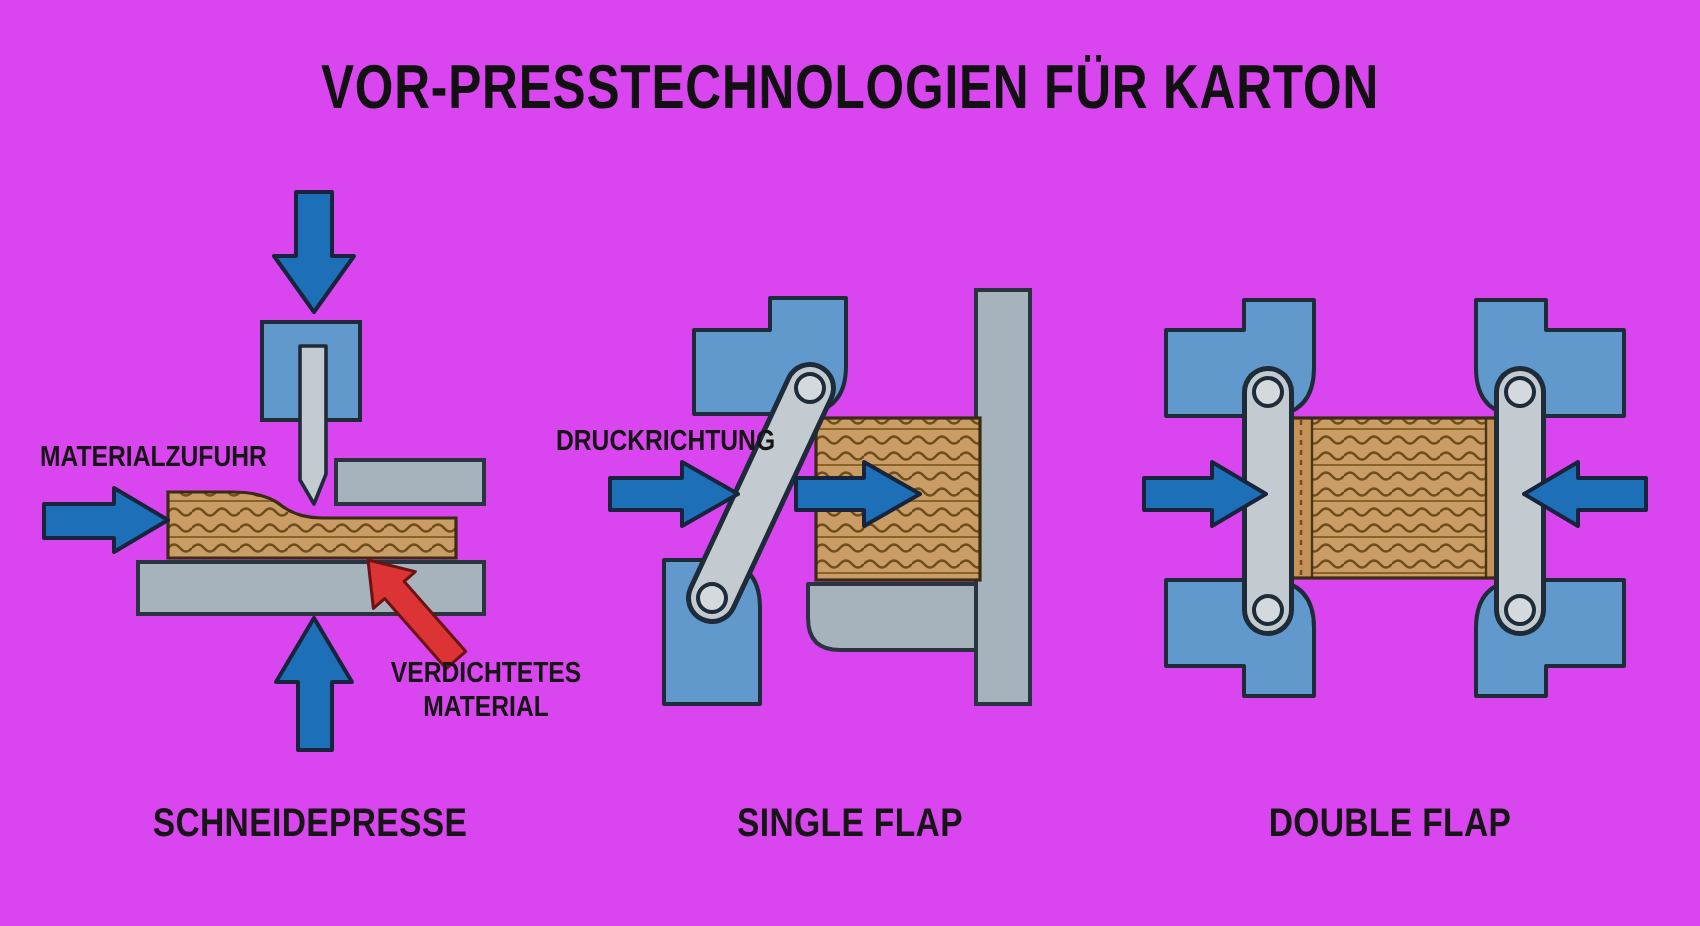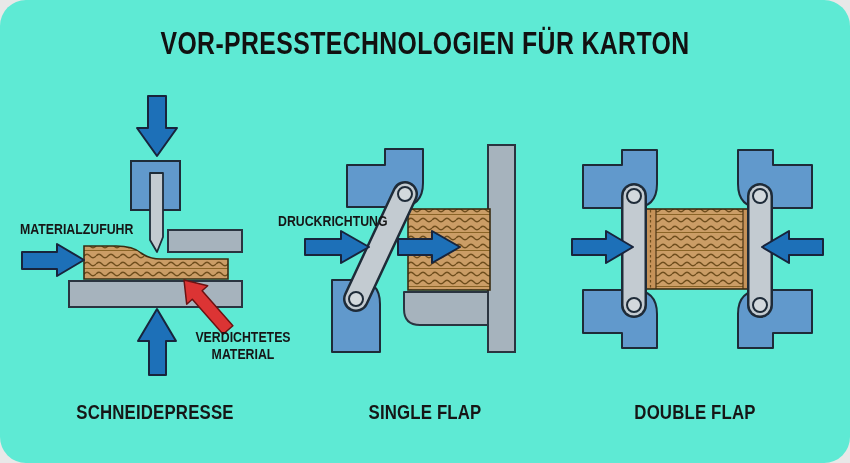--- a/index.html
+++ b/index.html
@@ -1,17 +1,17 @@
 <!DOCTYPE html>
 <html><head>
 <meta charset="utf-8">
 <style>
   html,body{margin:0;padding:0;background:#e8e8e8;}
-  .stage{position:relative;width:850px;height:463px;background:#5eead4;overflow:hidden;
-         font-family:"Liberation Sans",sans-serif;border-radius:26px;}
+  .stage{position:relative;width:850px;height:463px;background:#d946ef;overflow:hidden;
+         font-family:"Liberation Sans",sans-serif;}
   .stage svg{position:absolute;left:0;top:0;}
   .label{position:absolute;font-weight:bold;color:#161616;white-space:pre-line;}
   .title{left:0;top:26px;width:850px;text-align:center;font-size:31px;color:#111;
          letter-spacing:0.5px;transform:scaleX(0.80);transform-origin:50% 50%;}
   .caption{top:401px;width:200px;text-align:center;font-size:20px;letter-spacing:0.2px;
            transform:scaleX(0.84);transform-origin:50% 50%;}
   .cap-1{left:55px;} .cap-2{left:325px;} .cap-3{left:595px;}
   .lbl-feed{left:20px;top:221px;font-size:14.5px;transform:scaleX(0.85);transform-origin:0 50%;}
   .lbl-druck{left:278px;top:213px;font-size:14.5px;transform:scaleX(0.85);transform-origin:0 50%;}
   .lbl-verd{left:183px;top:329px;width:120px;text-align:center;font-size:14.5px;line-height:17px;

